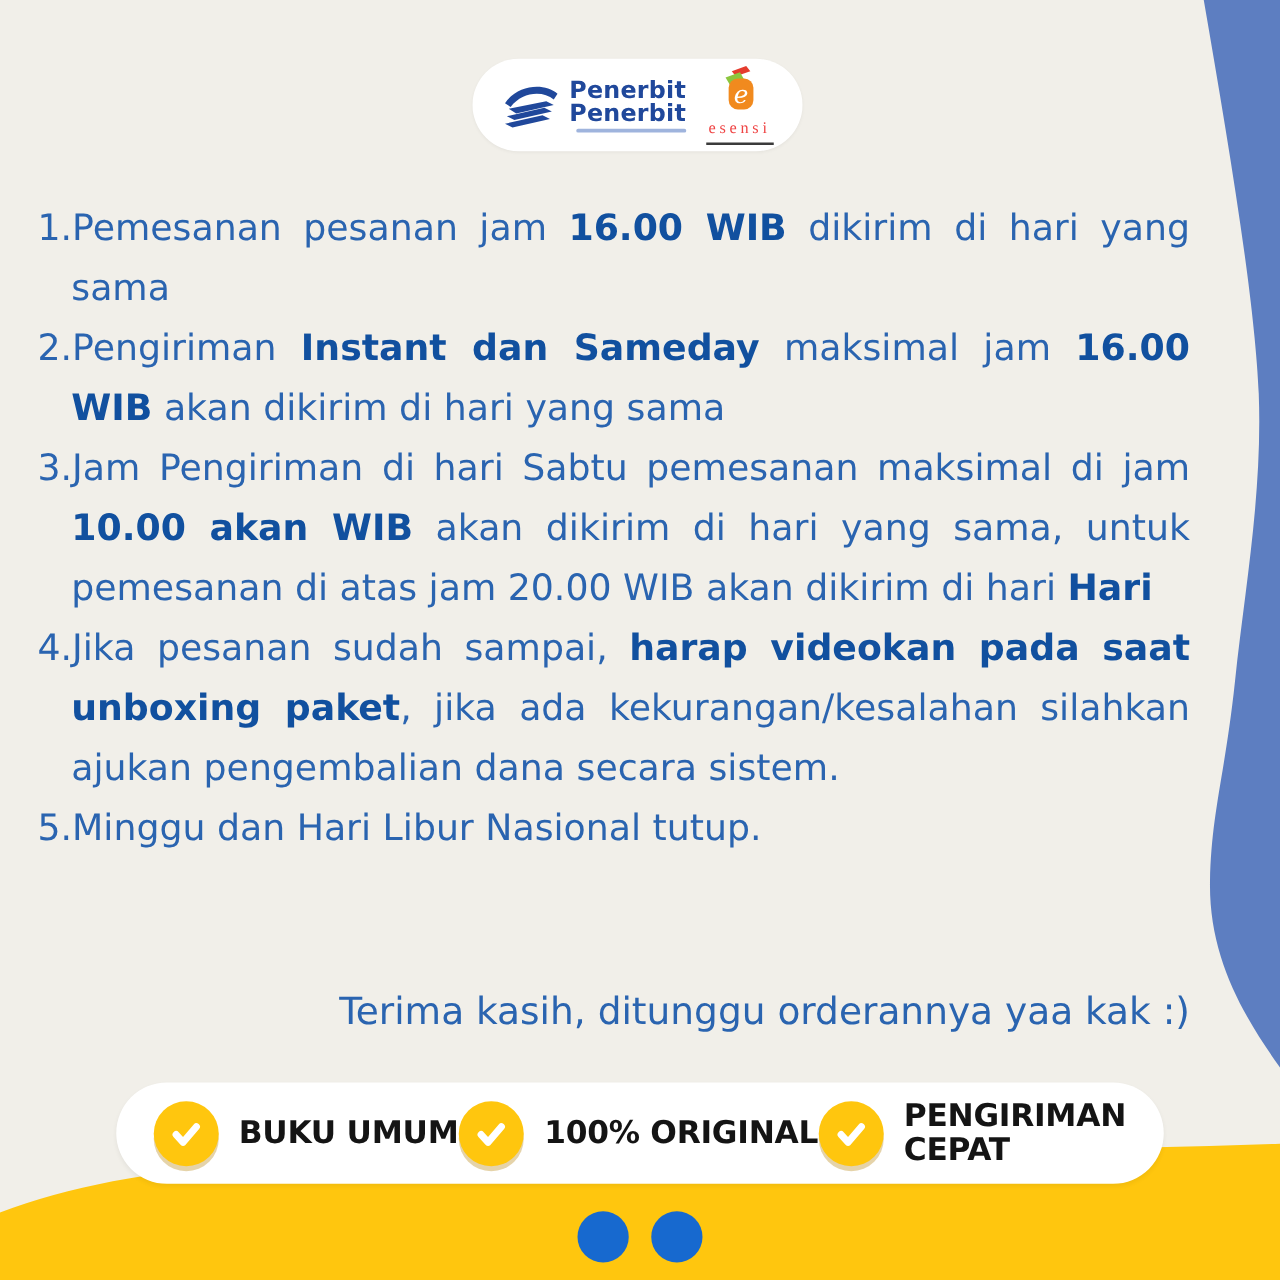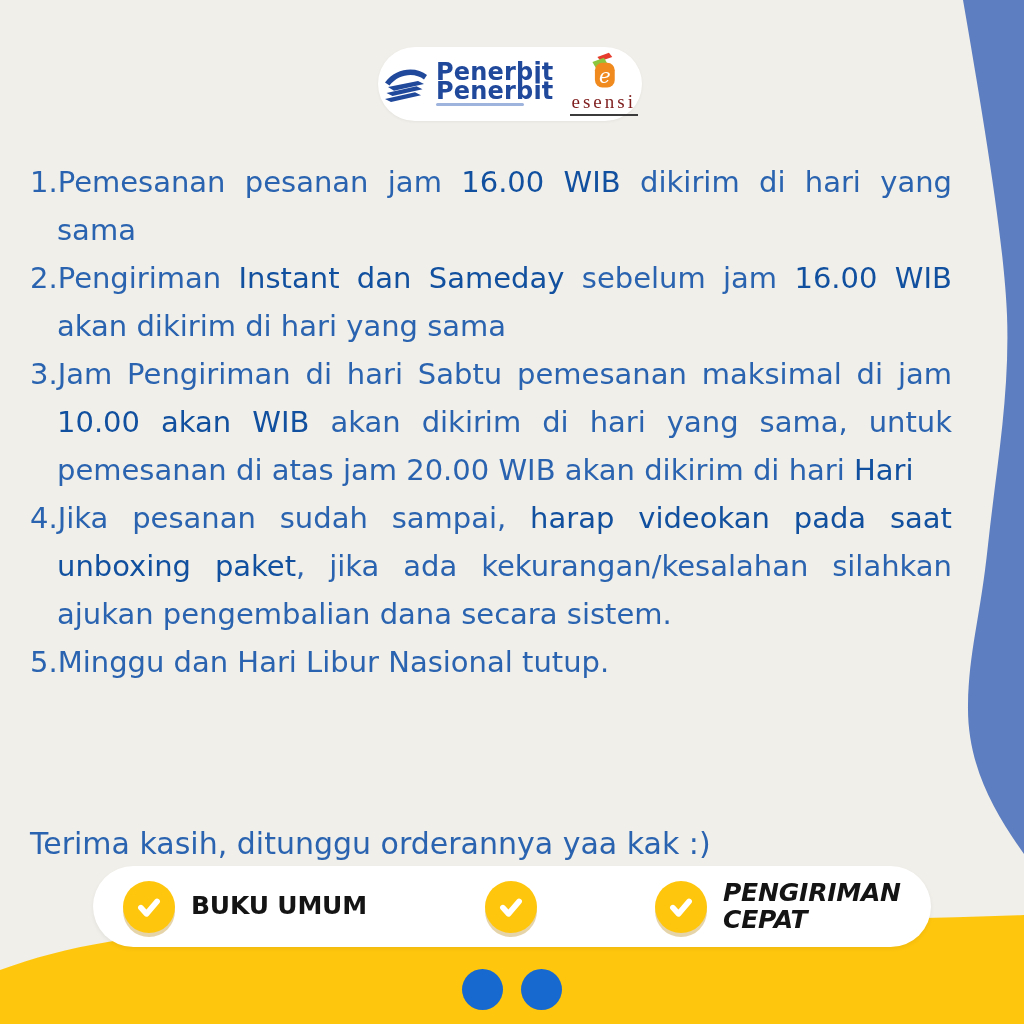--- a/index.html
+++ b/index.html
@@ -12,38 +12,38 @@
 
   
   .logo-pill{
     position:absolute;left:378px;top:47px;width:264px;height:74px;
     background:#ffffff;border-radius:38px;
     display:flex;align-items:center;justify-content:center;gap:16px;
     box-shadow:0 1px 3px rgba(0,0,0,0.05);
   }
   .erlangga{display:flex;align-items:center;gap:6px;}
   .erlangga-text{display:flex;flex-direction:column;line-height:19px;
-    font-weight:bold;font-size:24px;color:var(--erlangga-blue,#20489b);letter-spacing:.2px;}
+    font-weight:bold;font-size:19px;color:var(--erlangga-blue,#20489b);letter-spacing:.2px;align-items:flex-end;}
   .tagline-bar{width:88px;height:3px;background:#9fb4dd;margin-top:2px;border-radius:2px;}
   .esensi{display:flex;flex-direction:column;align-items:center;gap:2px;}
   .esensi-label{
-    font-family:"Liberation Serif",serif;font-size:19px;letter-spacing:3px;
-    color:#7f1d1d;border-bottom:2px solid #3b3b3b;padding:0 2px 2px 2px;line-height:20px;
+    font-family:"Liberation Serif",serif;font-size:13px;letter-spacing:3px;
+    color:#ef4444;border-bottom:2px solid #3b3b3b;padding:0 2px 2px 2px;line-height:20px;
   }
 
   
   .list{
     position:absolute;left:30px;top:158px;width:922px;
     color:var(--text-blue,#2a64b0);font-size:29px;line-height:48px;
   }
   .item{text-align:justify;padding-left:27px;text-indent:-27px;}
-  .item .b{font-weight:normal;color:var(--text-blue-bold,#11509f);}
+  .item .b{font-weight:bold;color:var(--text-blue-bold,#11509f);}
 
   .thanks{
-    position:absolute;left:30px;top:820px;width:922px;text-align:left;
+    position:absolute;left:30px;top:786px;width:922px;text-align:right;
     color:var(--text-blue,#2a64b0);font-size:30px;line-height:48px;
   }
 
   
   .badges-bar{
     position:absolute;left:93px;top:866px;width:838px;height:81px;
     background:#ffffff;border-radius:41px;box-sizing:border-box;
     display:flex;align-items:center;justify-content:space-between;
     padding:0 30px;box-shadow:0 2px 4px rgba(0,0,0,0.06);
   }
@@ -51,21 +51,21 @@
   .check-circle{
     width:52px;height:52px;border-radius:50%;flex:0 0 52px;
     background:var(--yellow,#ffc60e);
     box-shadow:0 4px 0 rgba(180,130,10,0.35);
     display:flex;align-items:center;justify-content:center;
   }
   .badge-label{
     font-weight:bold;font-size:25px;line-height:1.05;color:var(--badge-text,#141414);
     letter-spacing:-0.2px;
   }
-  .badge:last-child .badge-label{max-width:178px;font-style:italic;}
+  .badge:last-child .badge-label{max-width:178px;}
 
   
   .dots{position:absolute;left:0;right:0;top:969px;display:flex;justify-content:center;gap:18px;}
   .dot{width:41px;height:41px;border-radius:50%;background:var(--dot-blue,#1769cf);}
 </style>
 </head>
 <body>
 
 <div class="canvas">
 
@@ -105,21 +105,21 @@
         <polygon points="4,12 18,7 22,14 8,19" fill="#8cc63e"></polygon>
         <rect x="7" y="13" width="24" height="30" rx="9" fill="#f18a1e"></rect>
         <text x="19" y="37" text-anchor="middle" font-family="DejaVu Serif, serif" font-style="italic" font-size="24" fill="#ffffff">e</text>
       </svg>
       <span class="esensi-label">esensi</span>
     </div>
   </div>
 
   <div class="list" id="info-list">
       <div class="item"><span class="num">1.</span><span>Pemesanan pesanan jam </span><span class="b">16.00 WIB</span><span> dikirim di hari yang sama</span></div>
-      <div class="item"><span class="num">2.</span><span>Pengiriman </span><span class="b">Instant dan Sameday</span><span> sebelum jam </span><span class="b">16.00 WIB</span><span> akan dikirim di hari yang sama</span></div>
+      <div class="item"><span class="num">2.</span><span>Pengiriman </span><span class="b">Instant dan Sameday</span><span> maksimal jam </span><span class="b">16.00 WIB</span><span> akan dikirim di hari yang sama</span></div>
       <div class="item"><span class="num">3.</span><span>Jam Pengiriman di hari Sabtu pemesanan maksimal di jam </span><span class="b">10.00 akan WIB</span><span> akan dikirim di hari yang sama, untuk pemesanan di atas jam 20.00 WIB akan dikirim di hari </span><span class="b">Hari</span></div>
       <div class="item"><span class="num">4.</span><span>Jika pesanan sudah sampai, </span><span class="b">harap videokan pada saat unboxing paket</span><span>, jika ada kekurangan/kesalahan silahkan ajukan pengembalian dana secara sistem.</span></div>
       <div class="item"><span class="num">5.</span><span>Minggu dan Hari Libur Nasional tutup.</span></div>
     </div>
 
   <div class="thanks">Terima kasih, ditunggu orderannya yaa kak :)</div>
 
   <div class="badges-bar" id="badges-bar">
       <div class="badge">
         <span class="check-circle">
@@ -128,20 +128,21 @@
           </svg>
         </span>
         <span class="badge-label">BUKU UMUM</span>
       </div>
       <div class="badge">
         <span class="check-circle">
           <svg width="30" height="30" viewBox="0 0 24 24">
             <path d="M5.5 12.5 L10 17.5 L18.5 7.5" fill="none" stroke="#ffffff" stroke-width="4.5" stroke-linecap="round" stroke-linejoin="round"></path>
           </svg>
         </span>
+        <span class="badge-label">100% ORIGINAL</span>
       </div>
       <div class="badge">
         <span class="check-circle">
           <svg width="30" height="30" viewBox="0 0 24 24">
             <path d="M5.5 12.5 L10 17.5 L18.5 7.5" fill="none" stroke="#ffffff" stroke-width="4.5" stroke-linecap="round" stroke-linejoin="round"></path>
           </svg>
         </span>
         <span class="badge-label">PENGIRIMAN CEPAT</span>
       </div>
     </div>

